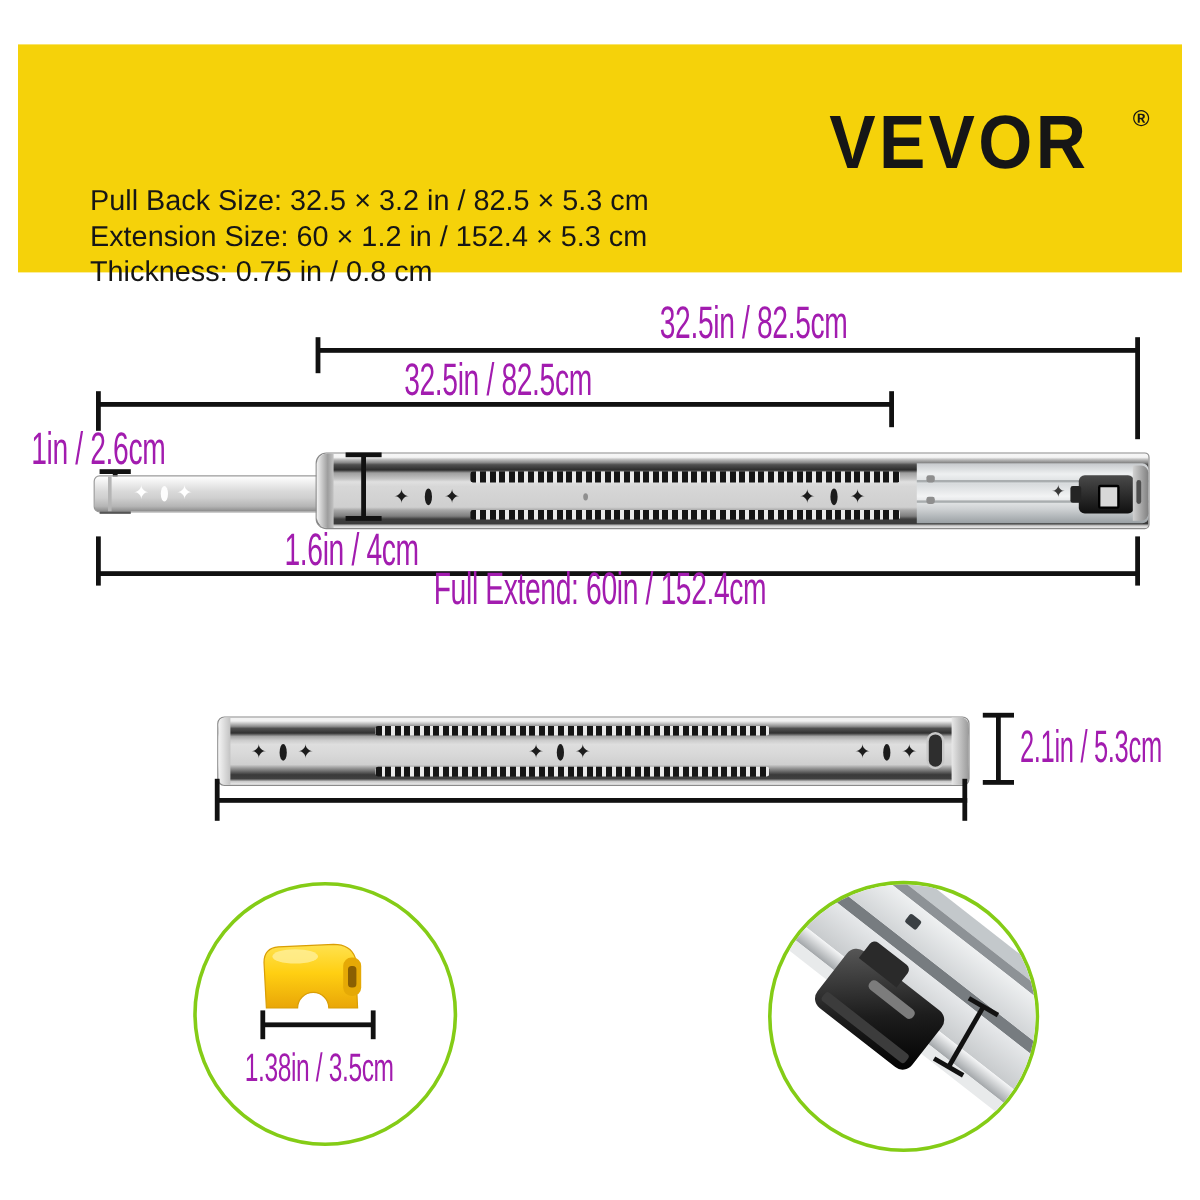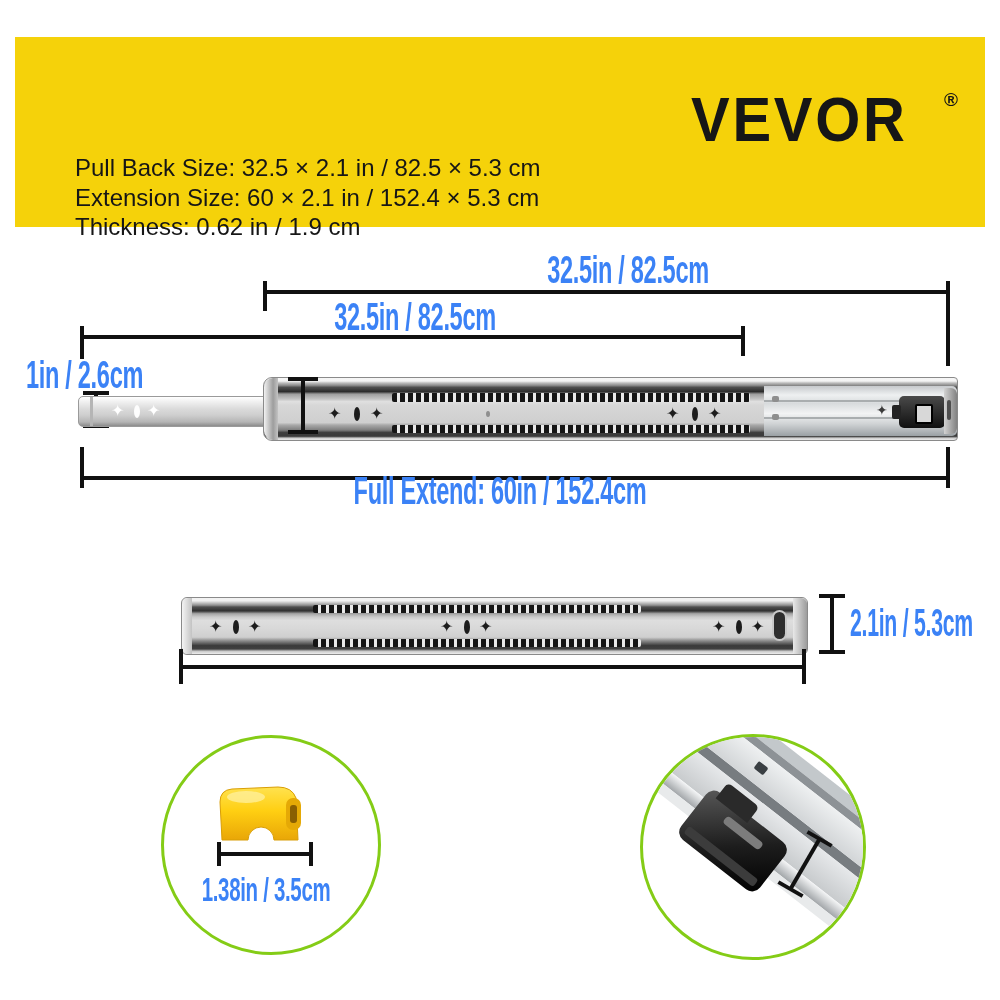--- a/index.html
+++ b/index.html
@@ -14,22 +14,22 @@
   .brand-logo{position:absolute;left:676px;top:46px;font-size:63px;font-weight:bold;
               letter-spacing:3px;white-space:nowrap;}
   .brand-logo .cond{display:inline-block;transform:scaleX(0.92);transform-origin:left center;}
   .brand-reg{position:absolute;left:929px;top:52px;font-size:19px;font-weight:bold;}
   .spec-lines{position:absolute;left:60px;top:116px;font-size:24px;line-height:29.5px;}
 
   
   .dline{position:absolute;background:#111;height:4px;}
   .dtick{position:absolute;background:#111;width:4px;}
   .dcap{position:absolute;background:#111;height:4px;}
-  .dim-label{position:absolute;font-size:38px;font-weight:bold;white-space:nowrap;
-             color:#3b82f6;letter-spacing:-0.5px;line-height:1;}
+  .dim-label{position:absolute;font-size:38px;font-weight:normal;white-space:nowrap;
+             color:#a21caf;letter-spacing:-0.5px;line-height:1;}
   .dim-label.center{transform:translateX(-50%);}
   .dim-label .cond{display:inline-block;transform:scaleX(0.62);transform-origin:center center;}
   .dim-label.left-o .cond{transform-origin:left center;}
   .dim-label.sm{font-size:33px;}
 
   
   .slide-ext{position:absolute;left:78px;top:375px;width:878px;height:66px;}
   .inner-rail{position:absolute;left:0;top:21px;width:195px;height:29px;border-radius:5px 0 0 5px;
      background:linear-gradient(180deg,#ffffff 0%,#efefef 18%,#dadada 42%,#cfcfcf 62%,#b5b5b5 86%,#8c8c8c 100%);
      border:1px solid #9a9a9a;}
@@ -109,23 +109,23 @@
 <body>
 
 <div class="page">
 
   <div class="banner">
     <div class="brand-logo">
       <span class="cond">VEVOR</span>
     </div>
     <div class="brand-reg">®</div>
     <div class="spec-lines">
-      <div>Pull Back Size: 32.5 × 2.1 in / 82.5 × 5.3 cm</div>
-      <div>Extension Size: 60 × 2.1 in / 152.4 × 5.3 cm</div>
-      <div>Thickness: 0.62 in / 1.9 cm</div>
+      <div>Pull Back Size: 32.5 × 3.2 in / 82.5 × 5.3 cm</div>
+      <div>Extension Size: 60 × 1.2 in / 152.4 × 5.3 cm</div>
+      <div>Thickness: 0.75 in / 0.8 cm</div>
     </div>
   </div>
 
   <div class="dim-label center" style="left:628px;top:251px">
     <span class="cond">32.5in / 82.5cm</span>
   </div>
   <div class="dline" style="left:265px;top:290px;width:684px"></div>
   <div class="dtick" style="left:263px;top:281px;height:30px"></div>
   <div class="dtick" style="left:946px;top:281px;height:85px"></div>
 
@@ -173,20 +173,23 @@
         </div>
         <div class="end-cap"></div>
         <div class="end-slot"></div>
       </div>
     </div>
   </div>
 
   <div class="dcap" style="left:288px;top:377px;width:30px"></div>
   <div class="dtick" style="left:301px;top:379px;height:53px"></div>
   <div class="dcap" style="left:288px;top:430px;width:30px"></div>
+  <div class="dim-label center" style="left:293px;top:440px">
+    <span class="cond">1.6in / 4cm</span>
+  </div>
 
   <div class="dline" style="left:82px;top:476px;width:867px"></div>
   <div class="dtick" style="left:80px;top:447px;height:41px"></div>
   <div class="dtick" style="left:946px;top:447px;height:41px"></div>
   <div class="dim-label center" style="left:500px;top:472px">
     <span class="cond">Full Extend: 60in / 152.4cm</span>
   </div>
 
   <div class="slide-ret">
     <div class="ret-capL"></div>

